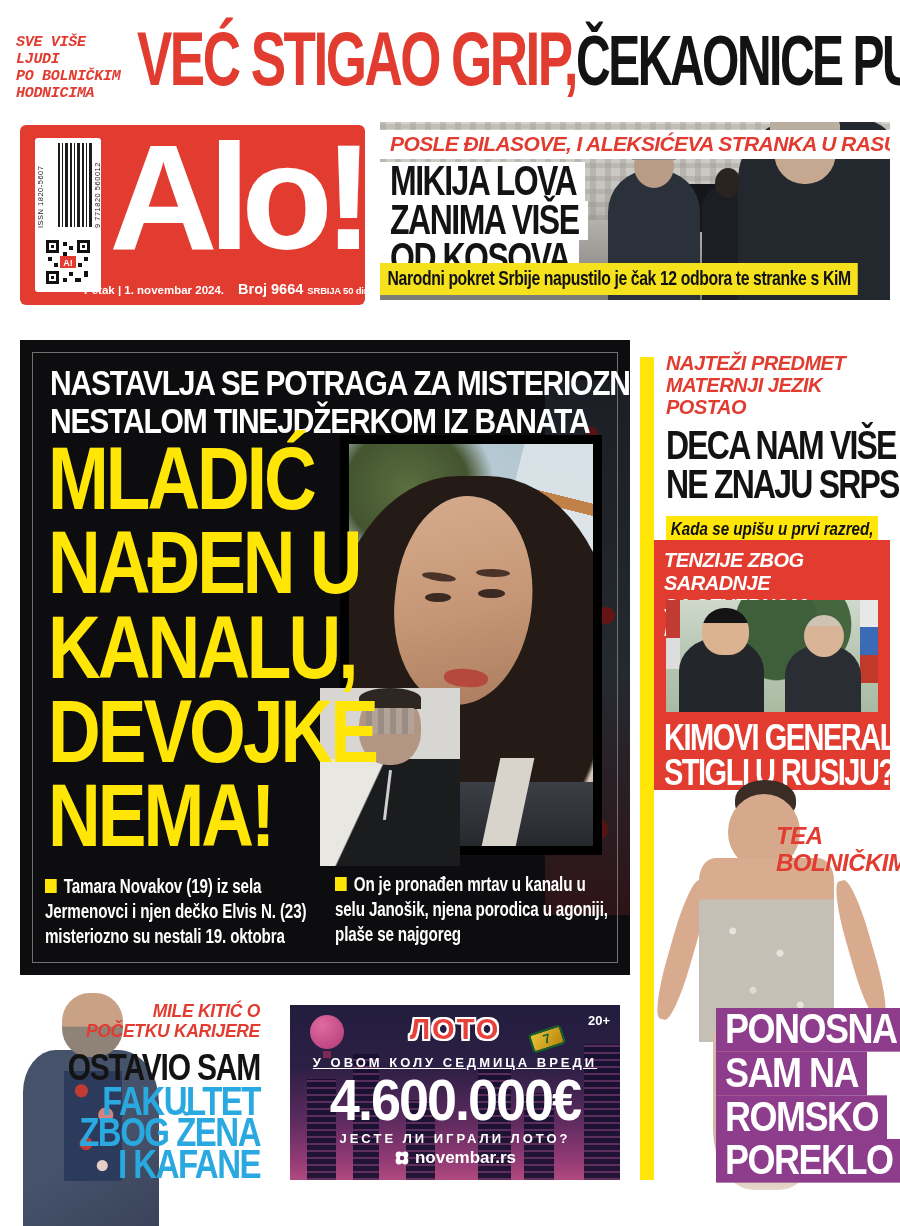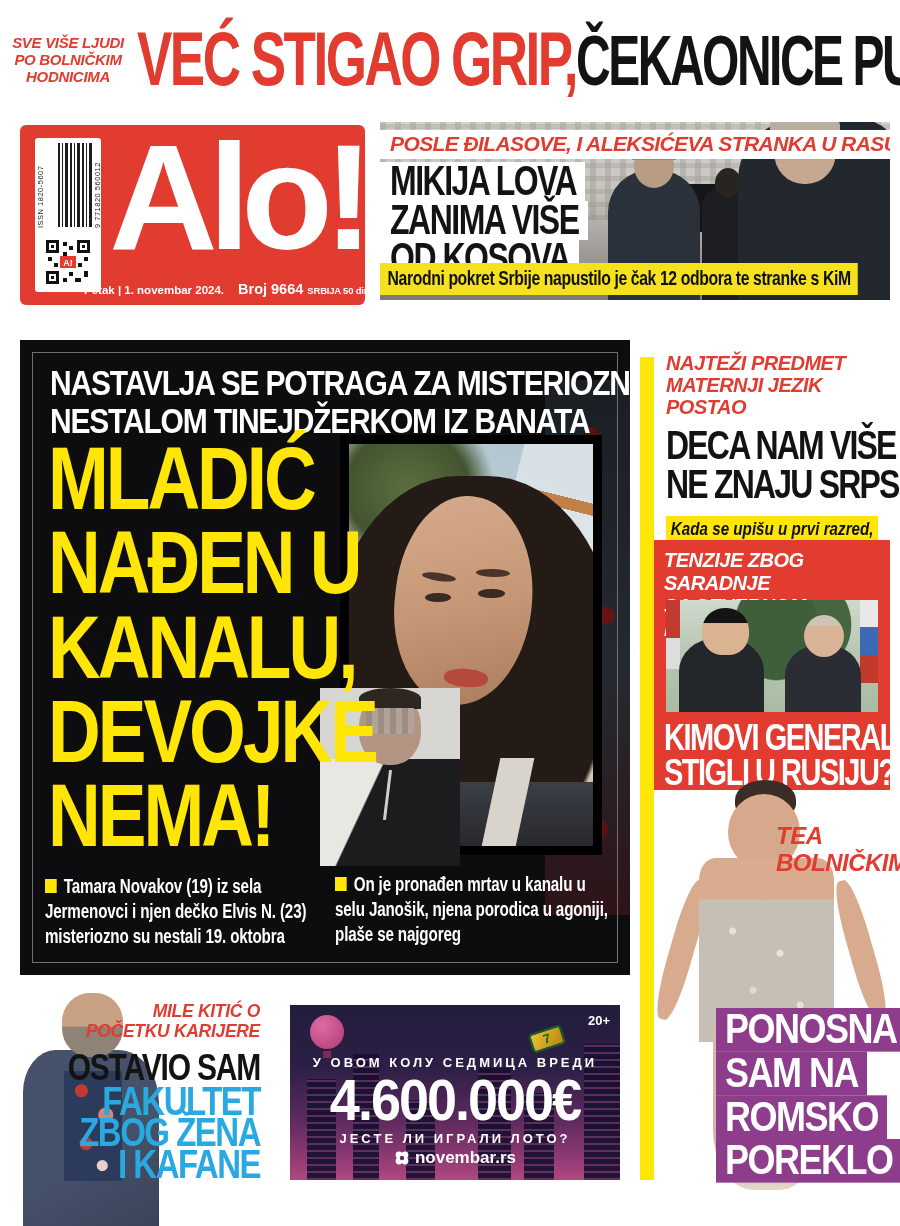--- a/index.html
+++ b/index.html
@@ -4,22 +4,22 @@
 <style>
   :root{
     --red:#e23b30; --yellow:#ffe606; --bar-yellow:#f5e11c;
     --purple:#8e3d8c; --blue:#2aa9e0; --ink:#131313;
   }
   *{margin:0;padding:0;box-sizing:border-box;}
   body{background:#fff;font-family:"Liberation Sans",sans-serif;}
   .page{position:relative;width:900px;height:1226px;background:#fff;overflow:hidden;}
 
   
-  .top-kicker{position:absolute;left:8px;top:34px;width:120px;text-align:center;
-    color:var(--red);font-weight:800;font-style:italic;font-size:15px;line-height:17px;letter-spacing:-.3px;}
+  .top-kicker{position:absolute;left:16px;top:34px;width:120px;text-align:left;
+    color:var(--red);font-weight:800;font-style:italic;font-size:15px;line-height:17px;letter-spacing:-.3px;font-family:Liberation Mono, monospace;}
   .top-headline{position:absolute;left:137px;top:14px;white-space:nowrap;
     transform:scaleY(1.45);transform-origin:top left;}
   .top-headline .hred{color:var(--red);font-size:53px;font-weight:800;letter-spacing:-2.5px;}
   .top-headline .hblk{color:var(--ink);font-size:48px;font-weight:700;letter-spacing:-2.5px;}
 
   
   .masthead{position:absolute;left:20px;top:125px;width:345px;height:180px;background:var(--red);border-radius:6px;}
   .issn-box{position:absolute;left:15px;top:13px;width:66px;height:154px;background:#fff;border-radius:3px;}
   .barcode{position:absolute;left:23px;top:5px;width:34px;height:84px;
     background:repeating-linear-gradient(90deg,#1c1c1c 0 2px,#fff 2px 4px,#1c1c1c 4px 5px,#fff 5px 7px,#1c1c1c 7px 10px,#fff 10px 12px);}
@@ -190,21 +190,21 @@
     background:radial-gradient(circle at 35% 30%,#e06ba0,#b03a76);}
   .balloon::after{content:"";position:absolute;left:13px;bottom:-9px;width:8px;height:7px;background:#7c2a55;}
   .l-brand{position:absolute;top:8px;left:0;right:0;text-align:center;color:#e8413c;font-weight:900;
     font-size:29px;letter-spacing:2px;
     text-shadow:-2px -2px 0 #fff,2px -2px 0 #fff,-2px 2px 0 #fff,2px 2px 0 #fff,0 -2px 0 #fff,0 2px 0 #fff,-2px 0 0 #fff,2px 0 0 #fff;}
   .l-ticket{position:absolute;right:56px;top:24px;width:34px;height:20px;border-radius:4px;
     background:linear-gradient(135deg,#e7c23a,#b8860b);border:2px solid #155f2d;color:#155f2d;
     font-weight:900;font-size:13px;text-align:center;line-height:16px;transform:rotate(-18deg);}
   .l-age{position:absolute;right:10px;top:8px;color:#fff;font-weight:800;font-size:13px;}
   .l-line1{position:absolute;top:50px;width:100%;text-align:center;color:#fff;font-weight:800;
-    font-size:13px;letter-spacing:3px;}
+    font-size:13px;letter-spacing:3px;text-decoration:underline;}
   .l-amount{position:absolute;top:64px;width:100%;text-align:center;color:#fff;font-weight:900;
     font-size:54px;letter-spacing:-2px;transform:scaleY(1.05);}
   .l-line2{position:absolute;top:126px;width:100%;text-align:center;color:#fff;font-weight:800;
     font-size:13px;letter-spacing:3px;}
   .l-site{position:absolute;top:143px;width:100%;text-align:center;color:#fff;font-weight:800;font-size:17px;}
   .l-site svg{vertical-align:-3px;margin-right:5px;}
 </style>
 </head>
 <body>
 
@@ -394,20 +394,21 @@
   </div>
 
   <div class="lotto">
     <div class="bd bd1"></div>
     <div class="bd bd2"></div>
     <div class="bd bd3"></div>
     <div class="bd bd4"></div>
     <div class="bd bd5"></div>
     <div class="bd bd6"></div>
     <div class="balloon"></div>
+    <div class="l-brand">ЛОТО</div>
     <div class="l-ticket">7</div>
     <div class="l-age">20+</div>
     <div class="l-line1">У ОВОМ КОЛУ СЕДМИЦА ВРЕДИ</div>
     <div class="l-amount">4.600.000€</div>
     <div class="l-line2">ЈЕСТЕ ЛИ ИГРАЛИ ЛОТО?</div>
     <div class="l-site"><svg width="16" height="16" viewBox="0 0 16 16">
           <g fill="#fff">
             <circle cx="5" cy="5" r="3.4"></circle>
             <circle cx="11" cy="5" r="3.4"></circle>
             <circle cx="5" cy="11" r="3.4"></circle>

